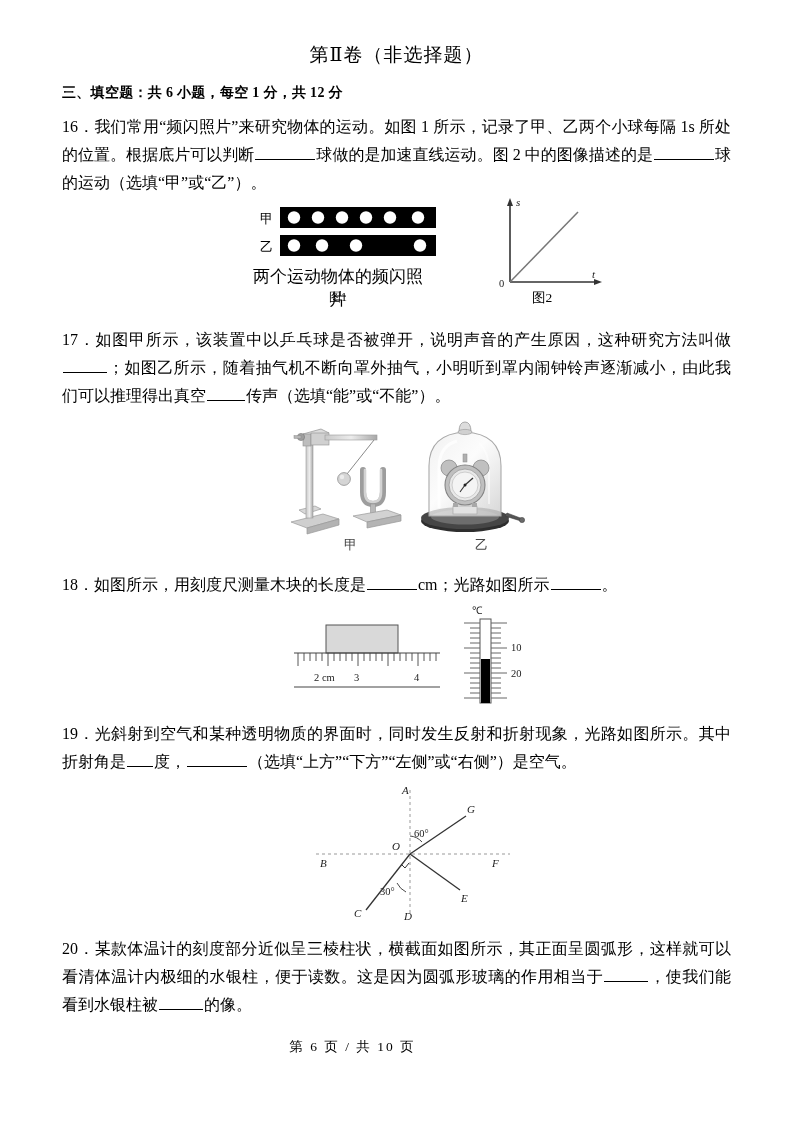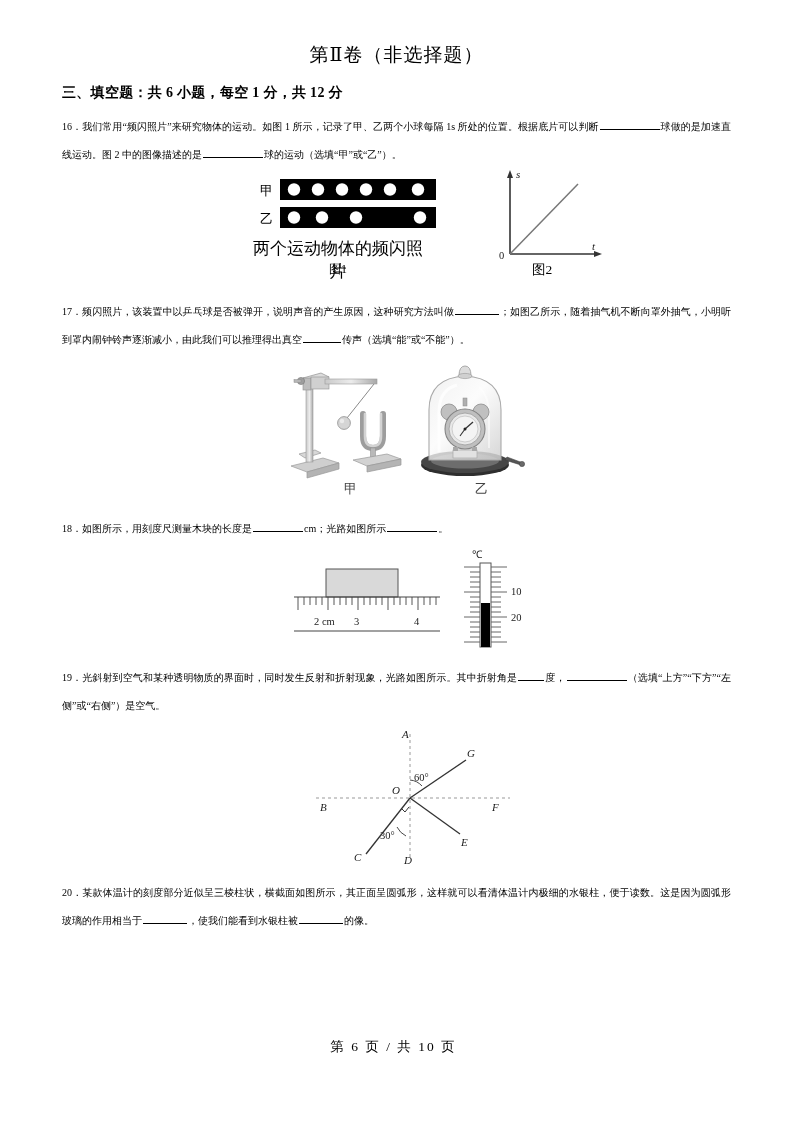--- a/index.html
+++ b/index.html
@@ -34,21 +34,21 @@
   }
   .section-heading {
     font-weight: bold;
     font-size: 14px;
     margin-top: 17px;
     letter-spacing: 0.3px;
   }
 
   
   .question {
-    font-size: 10px;
+    font-size: 16px;
     line-height: 28px;
     text-align: justify;
     text-justify: inter-ideograph;
     margin-top: 11px;
   }
   .blank-l {
     display: inline-block;
     border-bottom: 1px solid #000;
     vertical-align: baseline;
     height: 14px;
@@ -153,21 +153,20 @@
 
   
   .footer {
     position: absolute;
     left: 0;
     top: 1038px;
     width: 705px;
     text-align: center;
     font-size: 13.5px;
     letter-spacing: 2px;
-    padding-left: 41px;
   }
 
   svg { display: block; }
   .lt { font-family: "Liberation Serif", serif; font-style: italic; font-size: 11px; fill:#222; }
   .lt2 { font-family: "Liberation Serif", serif; font-size: 10.5px; fill:#222; }
 </style>
 </head>
 <body>
 
 <div class="page">
@@ -217,21 +216,21 @@
         <text class="lt2" x="7" y="93">0</text>
       </svg>
     </div>
 
     <div class="cap1">两个运动物体的频闪照片</div>
     <div class="cap1b">图1</div>
     <div class="cap2">图2</div>
   </div>
 
   <div class="question">
-    <span>17．</span><span>频闪照片，该装置中以乒乓球是否被弹开，说明声音的产生原因，这种研究方法叫做</span><span class="blank-l b44"></span><span>；如图</span><span>乙所示，随着抽气机不断向罩外抽气，小明听到罩内闹钟铃声逐渐减小，由此我们可以推理得出真空</span><span class="blank-l b38"></span><span>传声（选填“能”或“不能”）。</span>
+    <span>17．</span><span>如图甲所示，该装置中以乒乓球是否被弹开，说明声音的产生原因，这种研究方法叫做</span><span class="blank-l b44"></span><span>；如图</span><span>乙所示，随着抽气机不断向罩外抽气，小明听到罩内闹钟铃声逐渐减小，由此我们可以推理得出真空</span><span class="blank-l b38"></span><span>传声（选填“能”或“不能”）。</span>
   </div>
 
   <div class="fig17">
     <div class="apparatus">
       <svg width="260" height="118" viewBox="0 0 260 118">
         <defs>
           <linearGradient id="gmet" x1="0" y1="0" x2="1" y2="0">
             <stop offset="0%" stop-color="#c9c9c9"></stop>
             <stop offset="50%" stop-color="#ececec"></stop>
             <stop offset="100%" stop-color="#a8a8a8"></stop>

